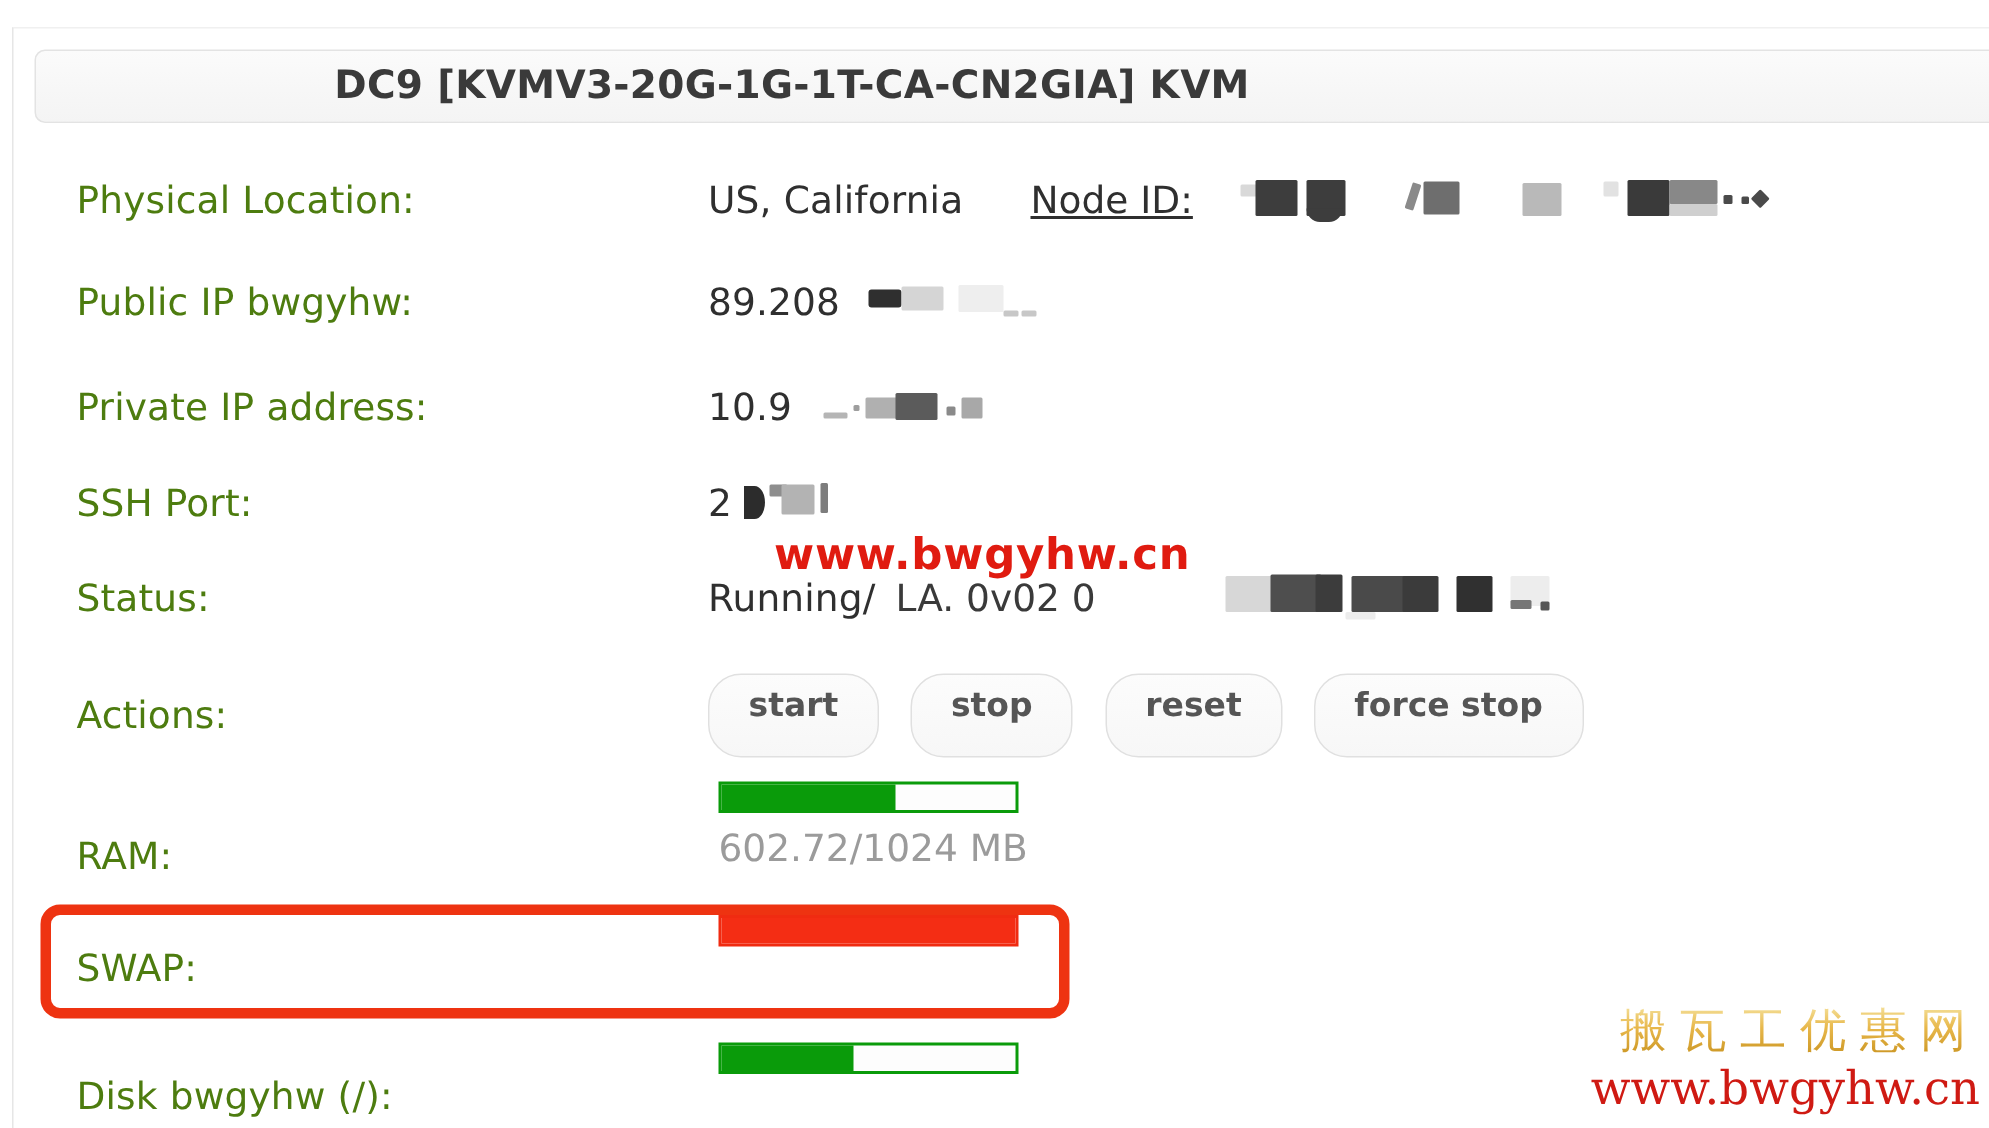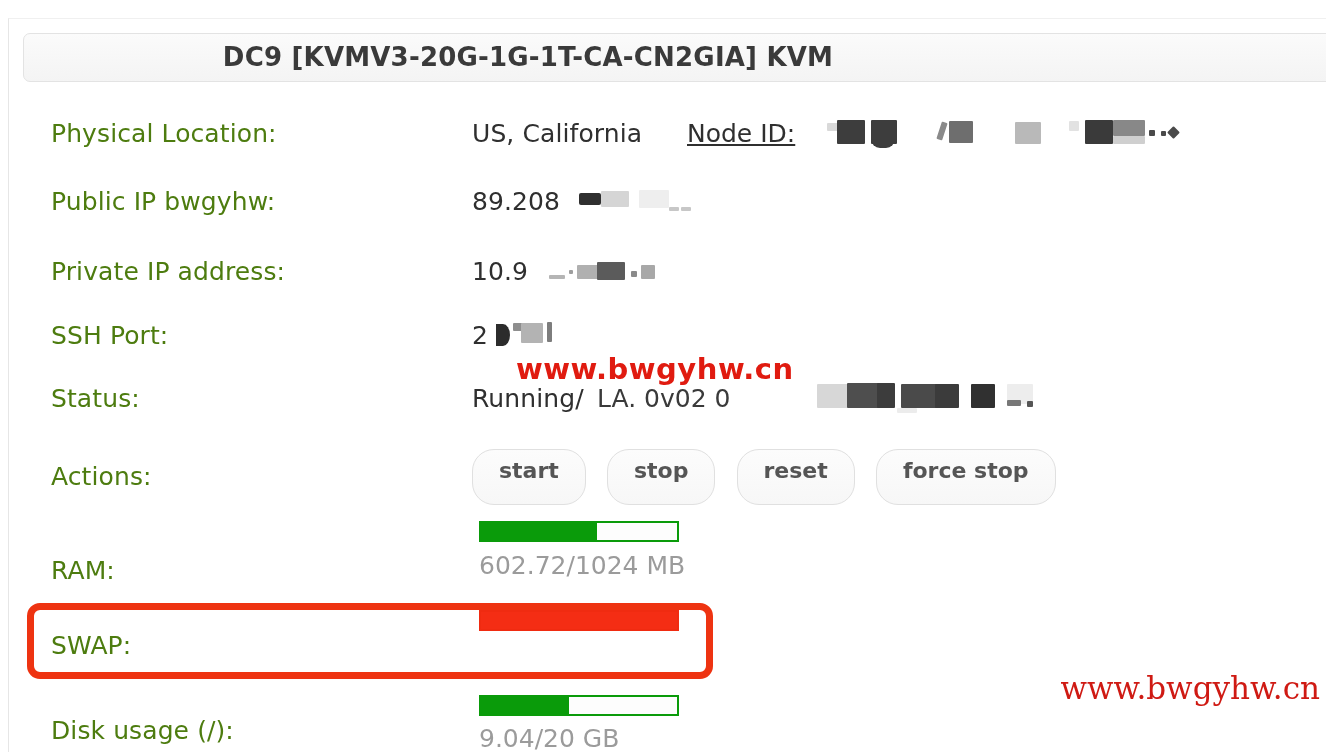--- a/index.html
+++ b/index.html
@@ -294,26 +294,26 @@
 
   <div class="row" style="top:612px;">
     <div class="label" style="top:0;">SWAP:</div>
   </div>
   <div class="meter-track red" style="top:591px;">
     <div class="meter-fill red" id="swap-fill" style="width: 100%;"></div>
   </div>
   <div id="swap-annotation"></div>
 
   <div class="row" style="top:697px;">
-    <div class="label" style="top:0;">Disk usage (/):</div>
+    <div class="label" style="top:0;">Disk bwgyhw (/):</div>
   </div>
   <div class="meter-track green" style="top:676px;">
     <div class="meter-fill green" id="disk-fill" style="width: 45%;"></div>
   </div>
-  <div class="meter-text" style="top:705px;">9.04/20 GB</div>
 
 </div>
 
 <div id="status-watermark">www.bwgyhw.cn</div>
 
 <div id="corner-watermark">
+  <div id="corner-watermark-cn">搬瓦工优惠网</div>
   <div id="corner-watermark-url">www.bwgyhw.cn</div>
 </div>
 
 </body></html>

